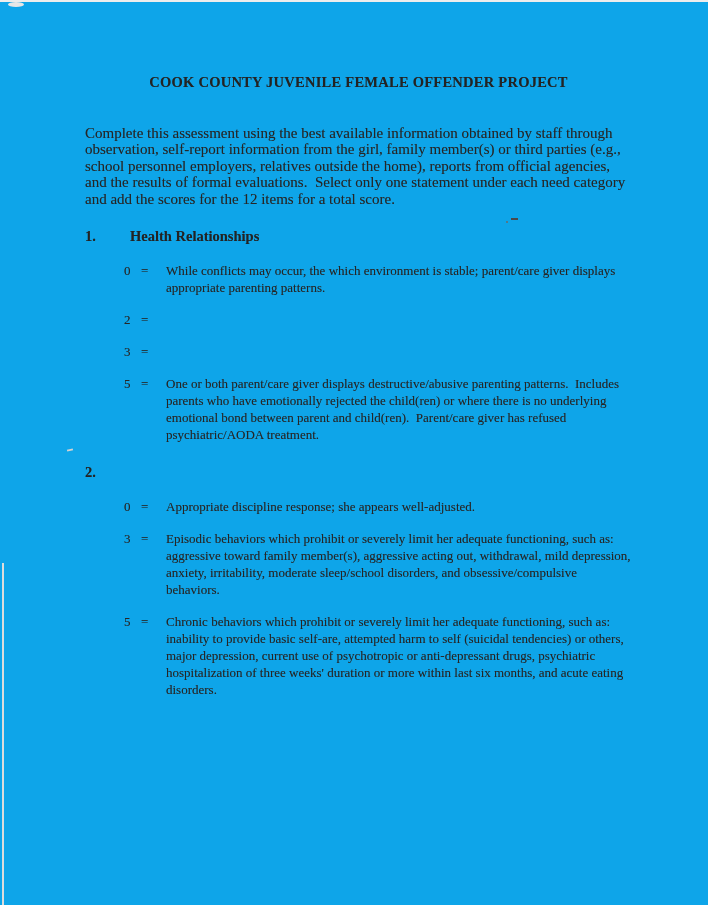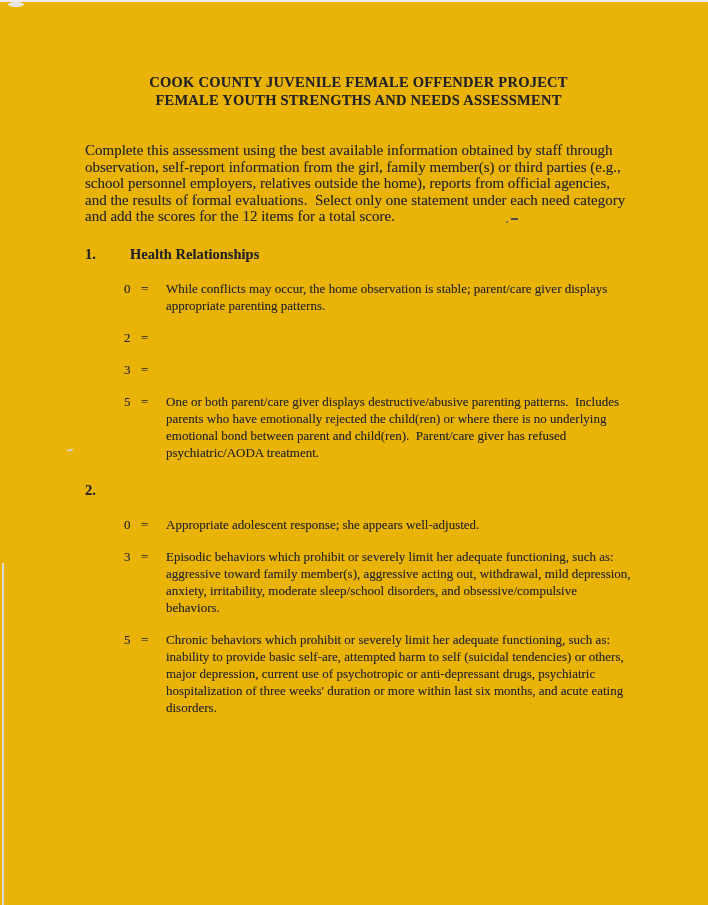--- a/index.html
+++ b/index.html
@@ -4,21 +4,21 @@
 <style>
   html, body {
     margin: 0;
     padding: 0;
     background: #ffffff;
   }
   .page {
     position: relative;
     width: 708px;
     height: 905px;
-    background: #eab308;
+    background: #0ea5e9;
     overflow: hidden;
     font-family: "Liberation Serif", serif;
     color: #262626;
     text-shadow: 0 0 0.5px rgba(45,45,45,0.38);
   }
   .content {
     padding: 74px 76px 0 85px;
   }
   .doc-title {
     text-align: center;
@@ -118,35 +118,34 @@
   <div class="top-speck"></div>
   <div class="left-edge-line"></div>
   <div class="ink-dash"></div>
   <div class="ink-dot"></div>
   <div class="margin-tick"></div>
 
   <div class="content">
 
     <div class="doc-title">
       <div>COOK COUNTY JUVENILE FEMALE OFFENDER PROJECT</div>
-      <div>FEMALE YOUTH STRENGTHS AND NEEDS ASSESSMENT</div>
     </div>
 
     <div class="intro">Complete this assessment using the best available information obtained by staff through observation, self-report information from the girl, family member(s) or third parties (e.g., school personnel employers, relatives outside the home), reports from official agencies, and the results of formal evaluations.  Select only one statement under each need category and add the scores for the 12 items for a total score.</div>
 
     <div class="section">
       <div class="section-heading-row">
         <div class="section-number">1.</div>
         <div class="section-heading">Health Relationships</div>
       </div>
       <div class="items">
         <div class="item">
           <div class="item-score">0</div>
           <div class="item-eq">=</div>
-          <div class="item-text">While conflicts may occur, the home observation is stable; parent/care giver displays appropriate parenting patterns.</div>
+          <div class="item-text">While conflicts may occur, the which environment is stable; parent/care giver displays appropriate parenting patterns.</div>
         </div>
         <div class="item">
           <div class="item-score">2</div>
           <div class="item-eq">=</div>
         </div>
         <div class="item">
           <div class="item-score">3</div>
           <div class="item-eq">=</div>
         </div>
         <div class="item">
@@ -158,21 +157,21 @@
     </div>
 
     <div class="section">
       <div class="section-heading-row">
         <div class="section-number">2.</div>
       </div>
       <div class="items">
         <div class="item">
           <div class="item-score">0</div>
           <div class="item-eq">=</div>
-          <div class="item-text">Appropriate adolescent response; she appears well-adjusted.</div>
+          <div class="item-text">Appropriate discipline response; she appears well-adjusted.</div>
         </div>
         <div class="item">
           <div class="item-score">3</div>
           <div class="item-eq">=</div>
           <div class="item-text">Episodic behaviors which prohibit or severely limit her adequate functioning, such as: aggressive toward family member(s), aggressive acting out, withdrawal, mild depression, anxiety, irritability, moderate sleep/school disorders, and obsessive/compulsive behaviors.</div>
         </div>
         <div class="item">
           <div class="item-score">5</div>
           <div class="item-eq">=</div>
           <div class="item-text">Chronic behaviors which prohibit or severely limit her adequate functioning, such as: inability to provide basic self-are, attempted harm to self (suicidal tendencies) or others, major depression, current use of psychotropic or anti-depressant drugs, psychiatric hospitalization of three weeks' duration or more within last six months, and acute eating disorders.</div>

